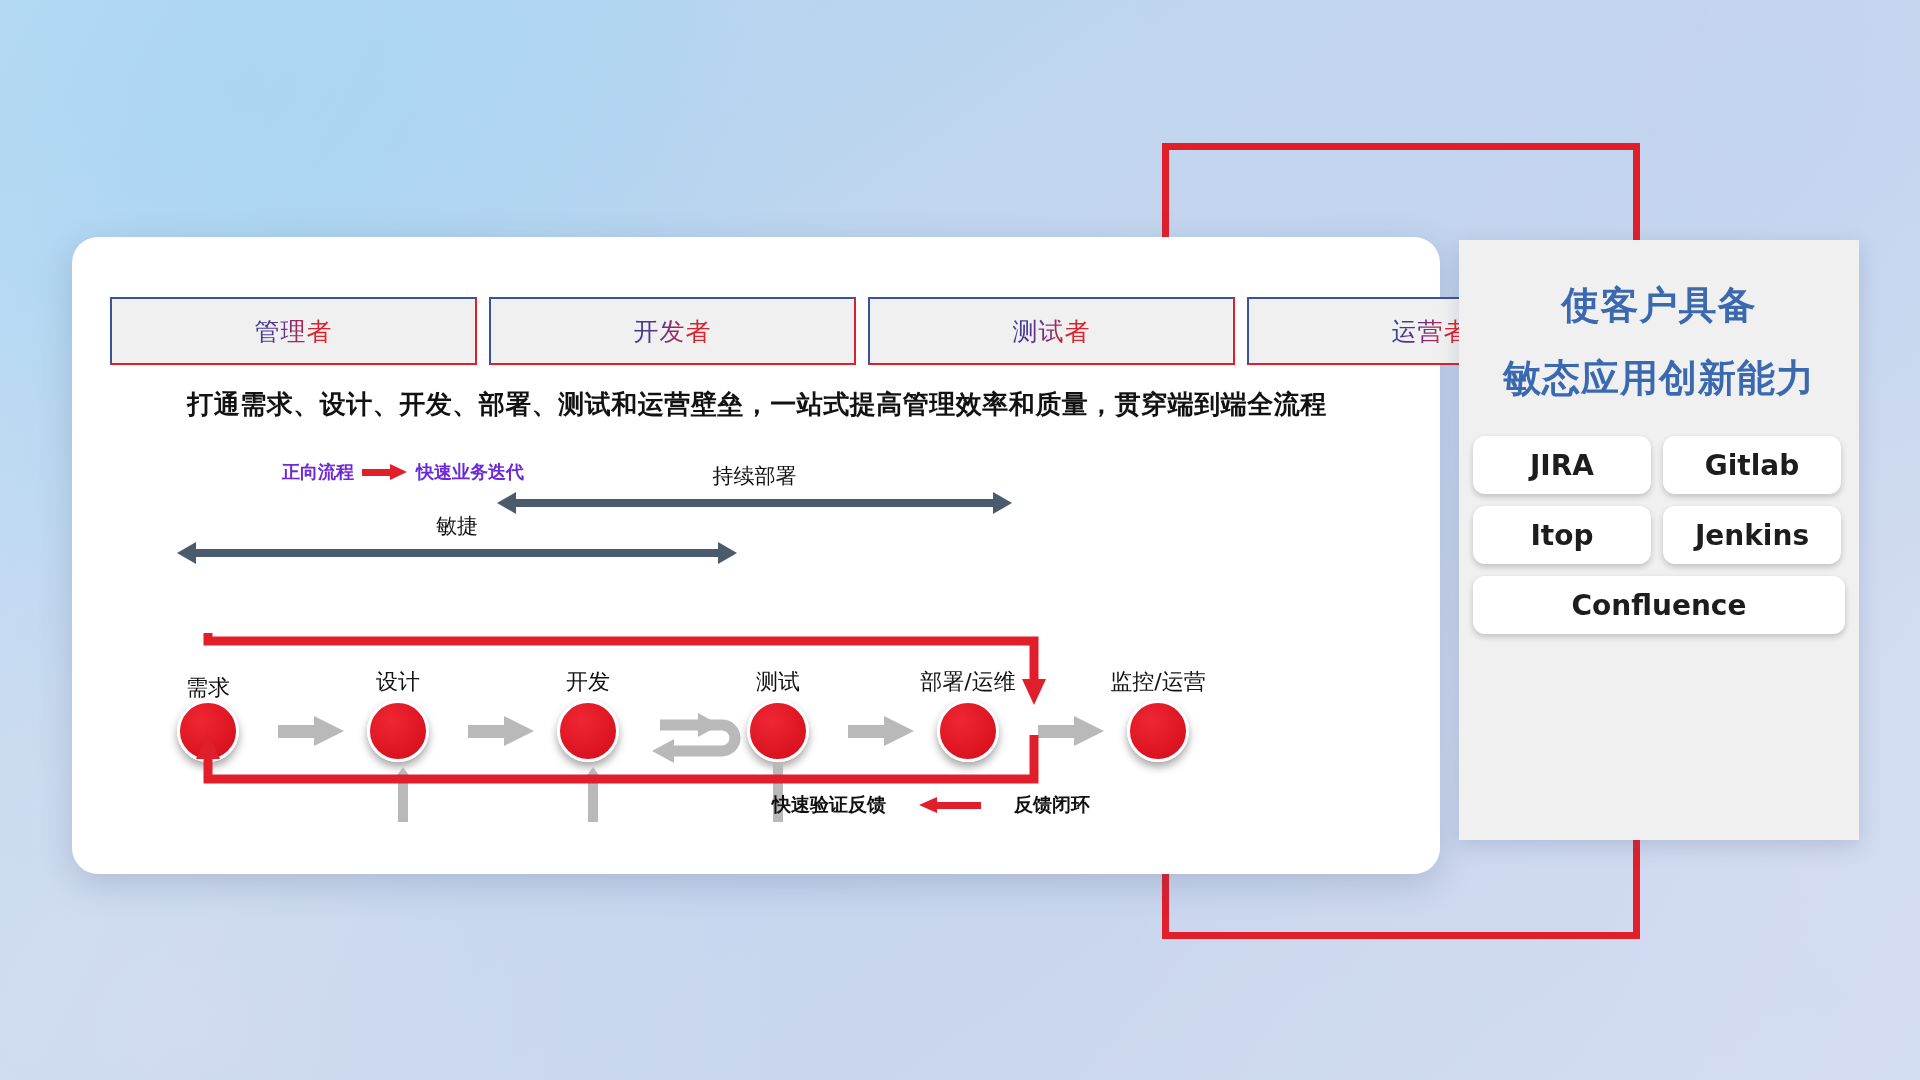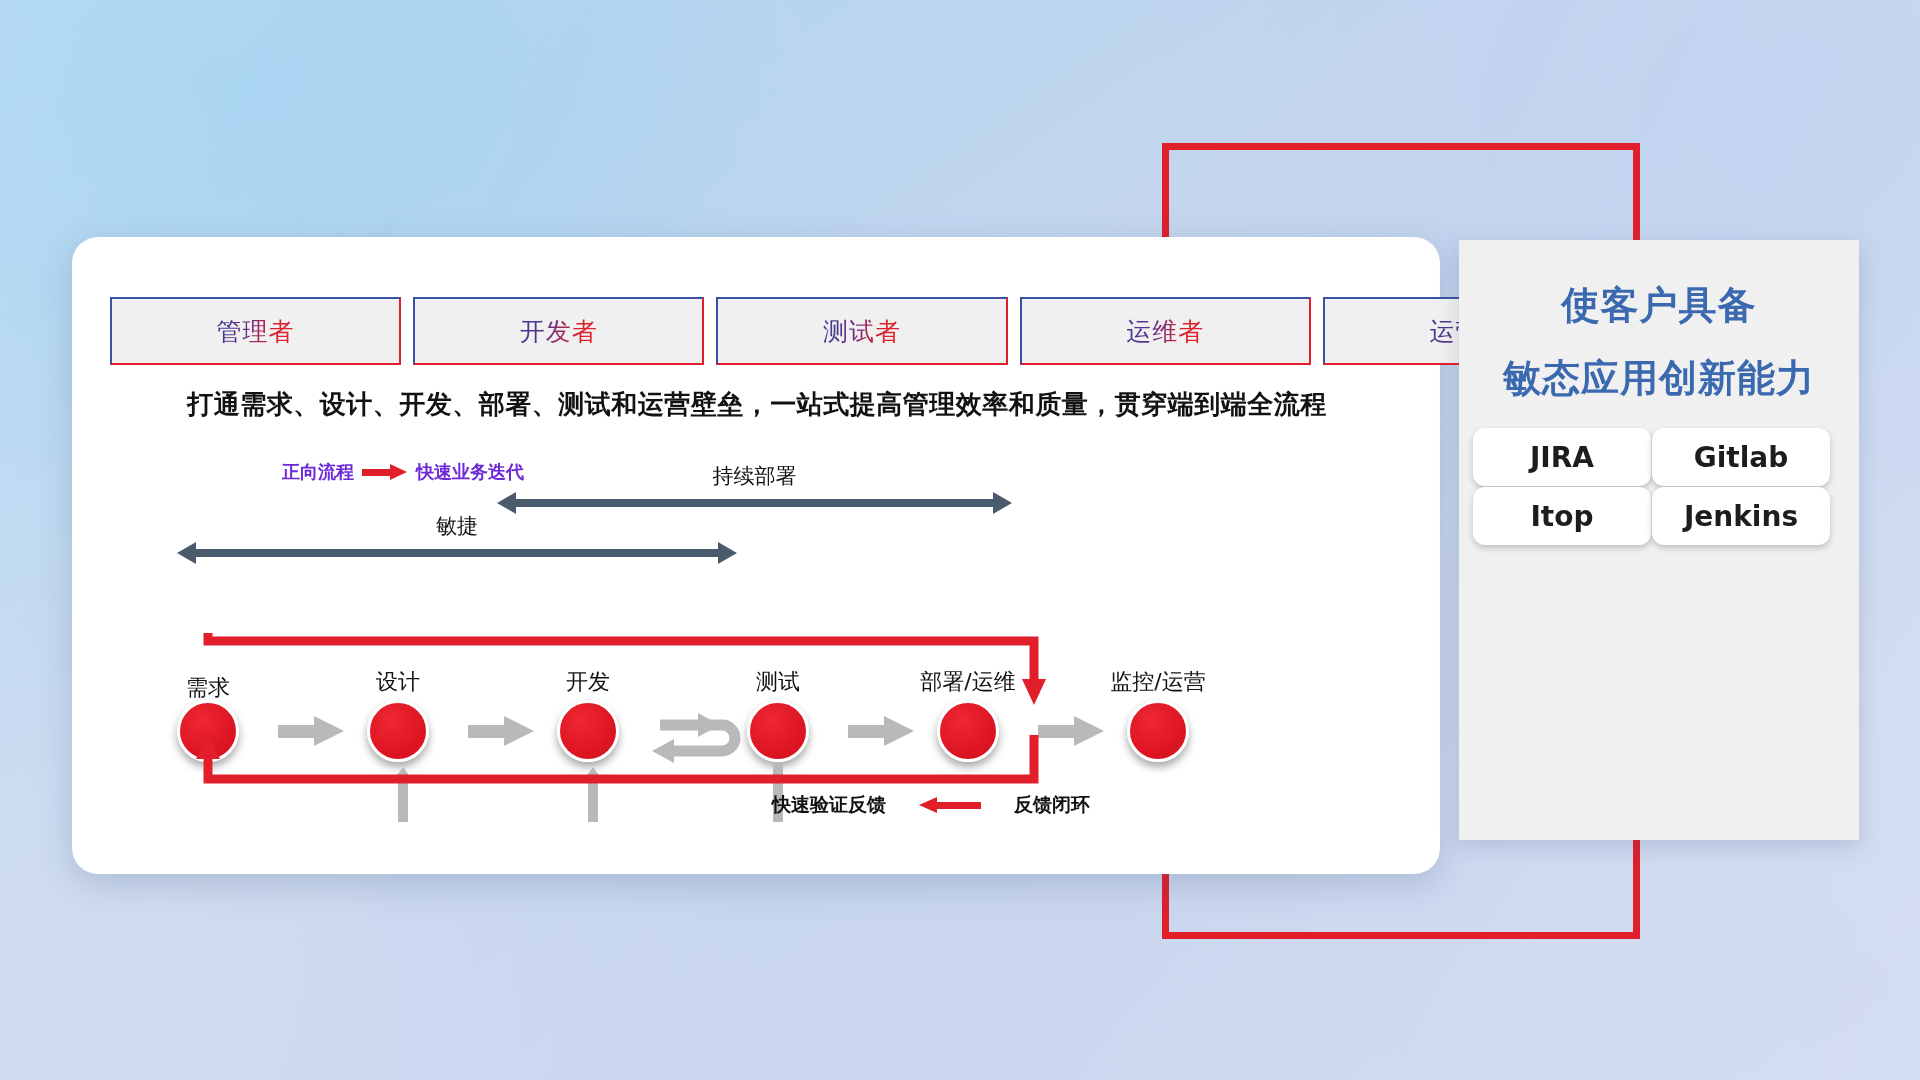--- a/index.html
+++ b/index.html
@@ -98,21 +98,21 @@
         font-size:19px;font-weight:bold;color:#111;
         font-family:"DejaVu Sans","Liberation Sans",sans-serif;}
 
   
   #panel{position:absolute;left:1459px;top:240px;width:400px;height:600px;
         background:#f0f0f0;z-index:6;box-shadow:0 6px 20px rgba(60,80,120,.20);}
   .ptitle{text-align:center;color:#3b69b0;font-weight:bold;letter-spacing:1px;
         font-family:"DejaVu Sans","Liberation Sans",sans-serif;}
   #ptitle1{font-size:38px;margin-top:40px;}
   #ptitle2{font-size:38px;margin-top:22px;}
-  #tools{margin:24px 14px 0 14px;display:flex;flex-wrap:wrap;gap:1px;}
+  #tools{margin:32px 14px 0 14px;display:flex;flex-wrap:wrap;gap:12px;}
   .tool{background:#fff;border-radius:12px;height:58px;display:flex;align-items:center;justify-content:center;
         font-size:28px;font-weight:bold;color:#1d1d1d;box-shadow:0 3px 6px rgba(0,0,0,.20);
         font-family:"DejaVu Sans","Liberation Sans",sans-serif;}
   .tool.half{width:calc(50% - 8px);}
   .tool.full{width:100%;}
 </style>
 </head>
 <body>
 
 <div id="bg"></div>
@@ -124,23 +124,20 @@
 
   <div id="roles">
     <div class="role">
       <span class="role-label">管理者</span>
     </div>
     <div class="role">
       <span class="role-label">开发者</span>
     </div>
     <div class="role">
       <span class="role-label">测试者</span>
-    </div>
-    <div class="role">
-      <span class="role-label">运维者</span>
     </div>
     <div class="role">
       <span class="role-label">运营者</span>
     </div>
   </div>
 
   <div id="subtitle">打通需求、设计、开发、部署、测试和运营壁垒，一站式提高管理效率和质量，贯穿端到端全流程</div>
 
   <div id="legend-fwd">
     <span>正向流程</span>
@@ -234,14 +231,15 @@
 </div>
 
 <div id="panel">
   <div class="ptitle" id="ptitle1">使客户具备</div>
   <div class="ptitle" id="ptitle2">敏态应用创新能力</div>
   <div id="tools">
     <div class="tool half">JIRA</div>
     <div class="tool half">Gitlab</div>
     <div class="tool half">Itop</div>
     <div class="tool half">Jenkins</div>
+    <div class="tool full">Confluence</div>
   </div>
 </div>
 
 </body></html>

